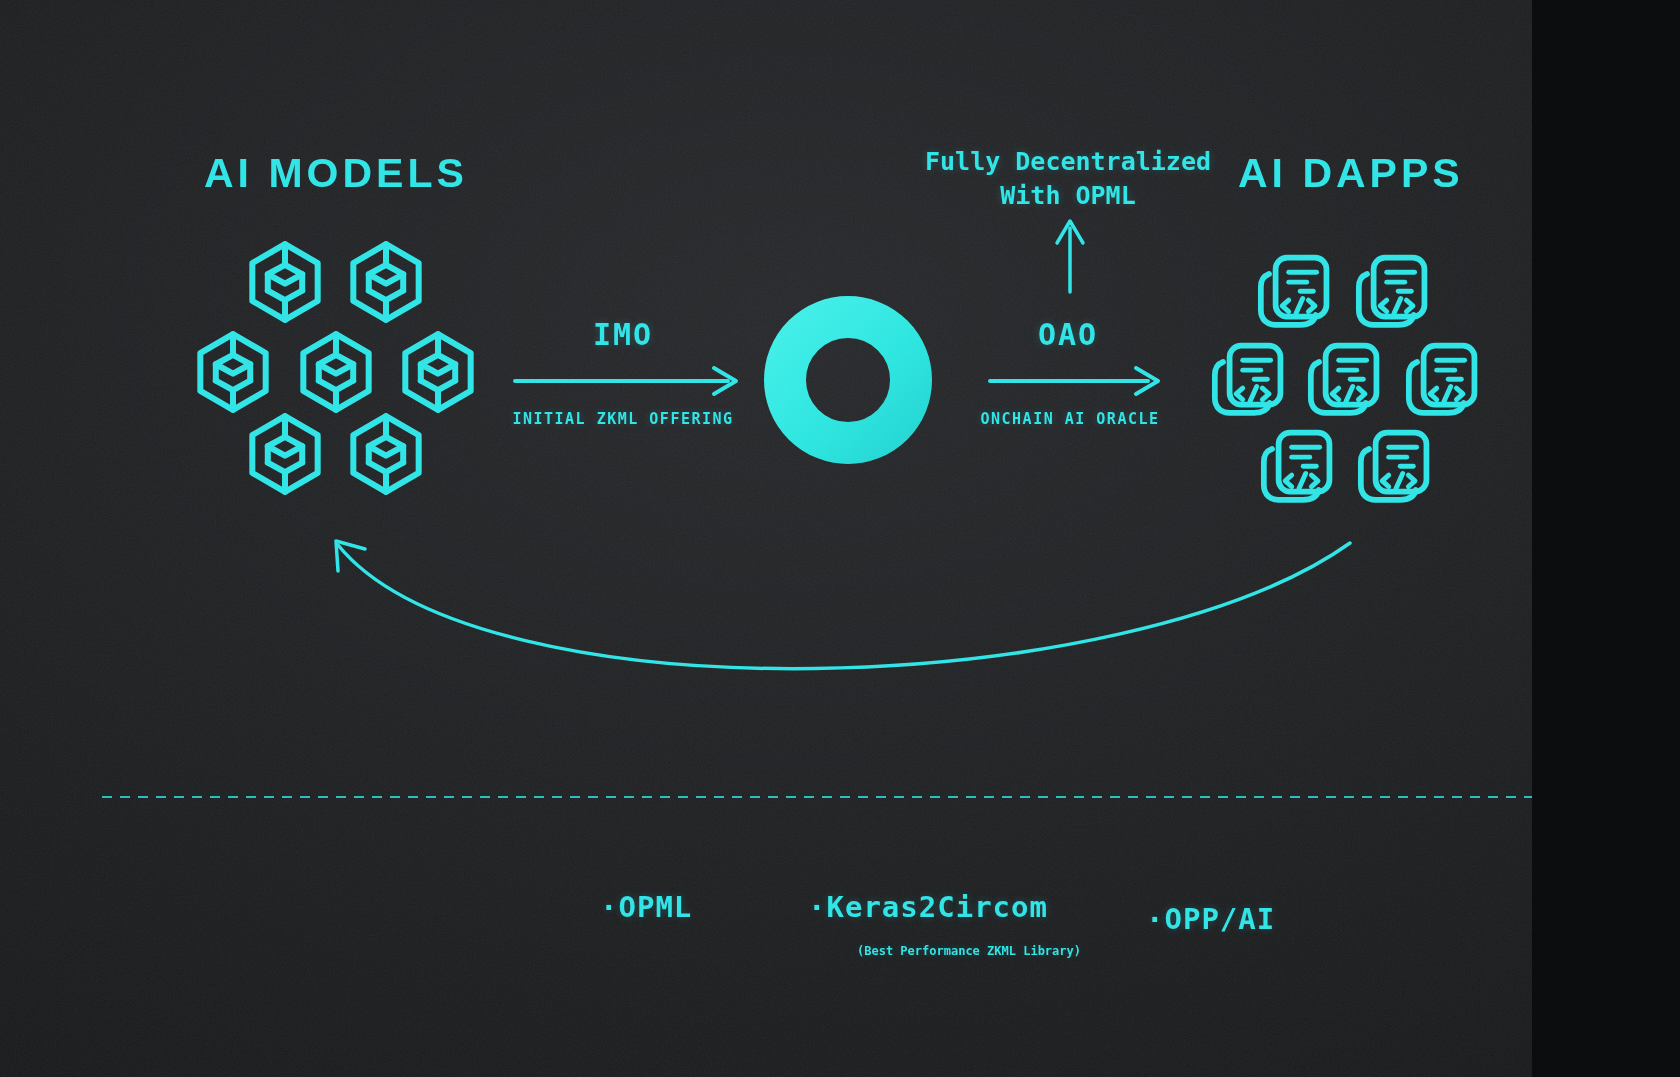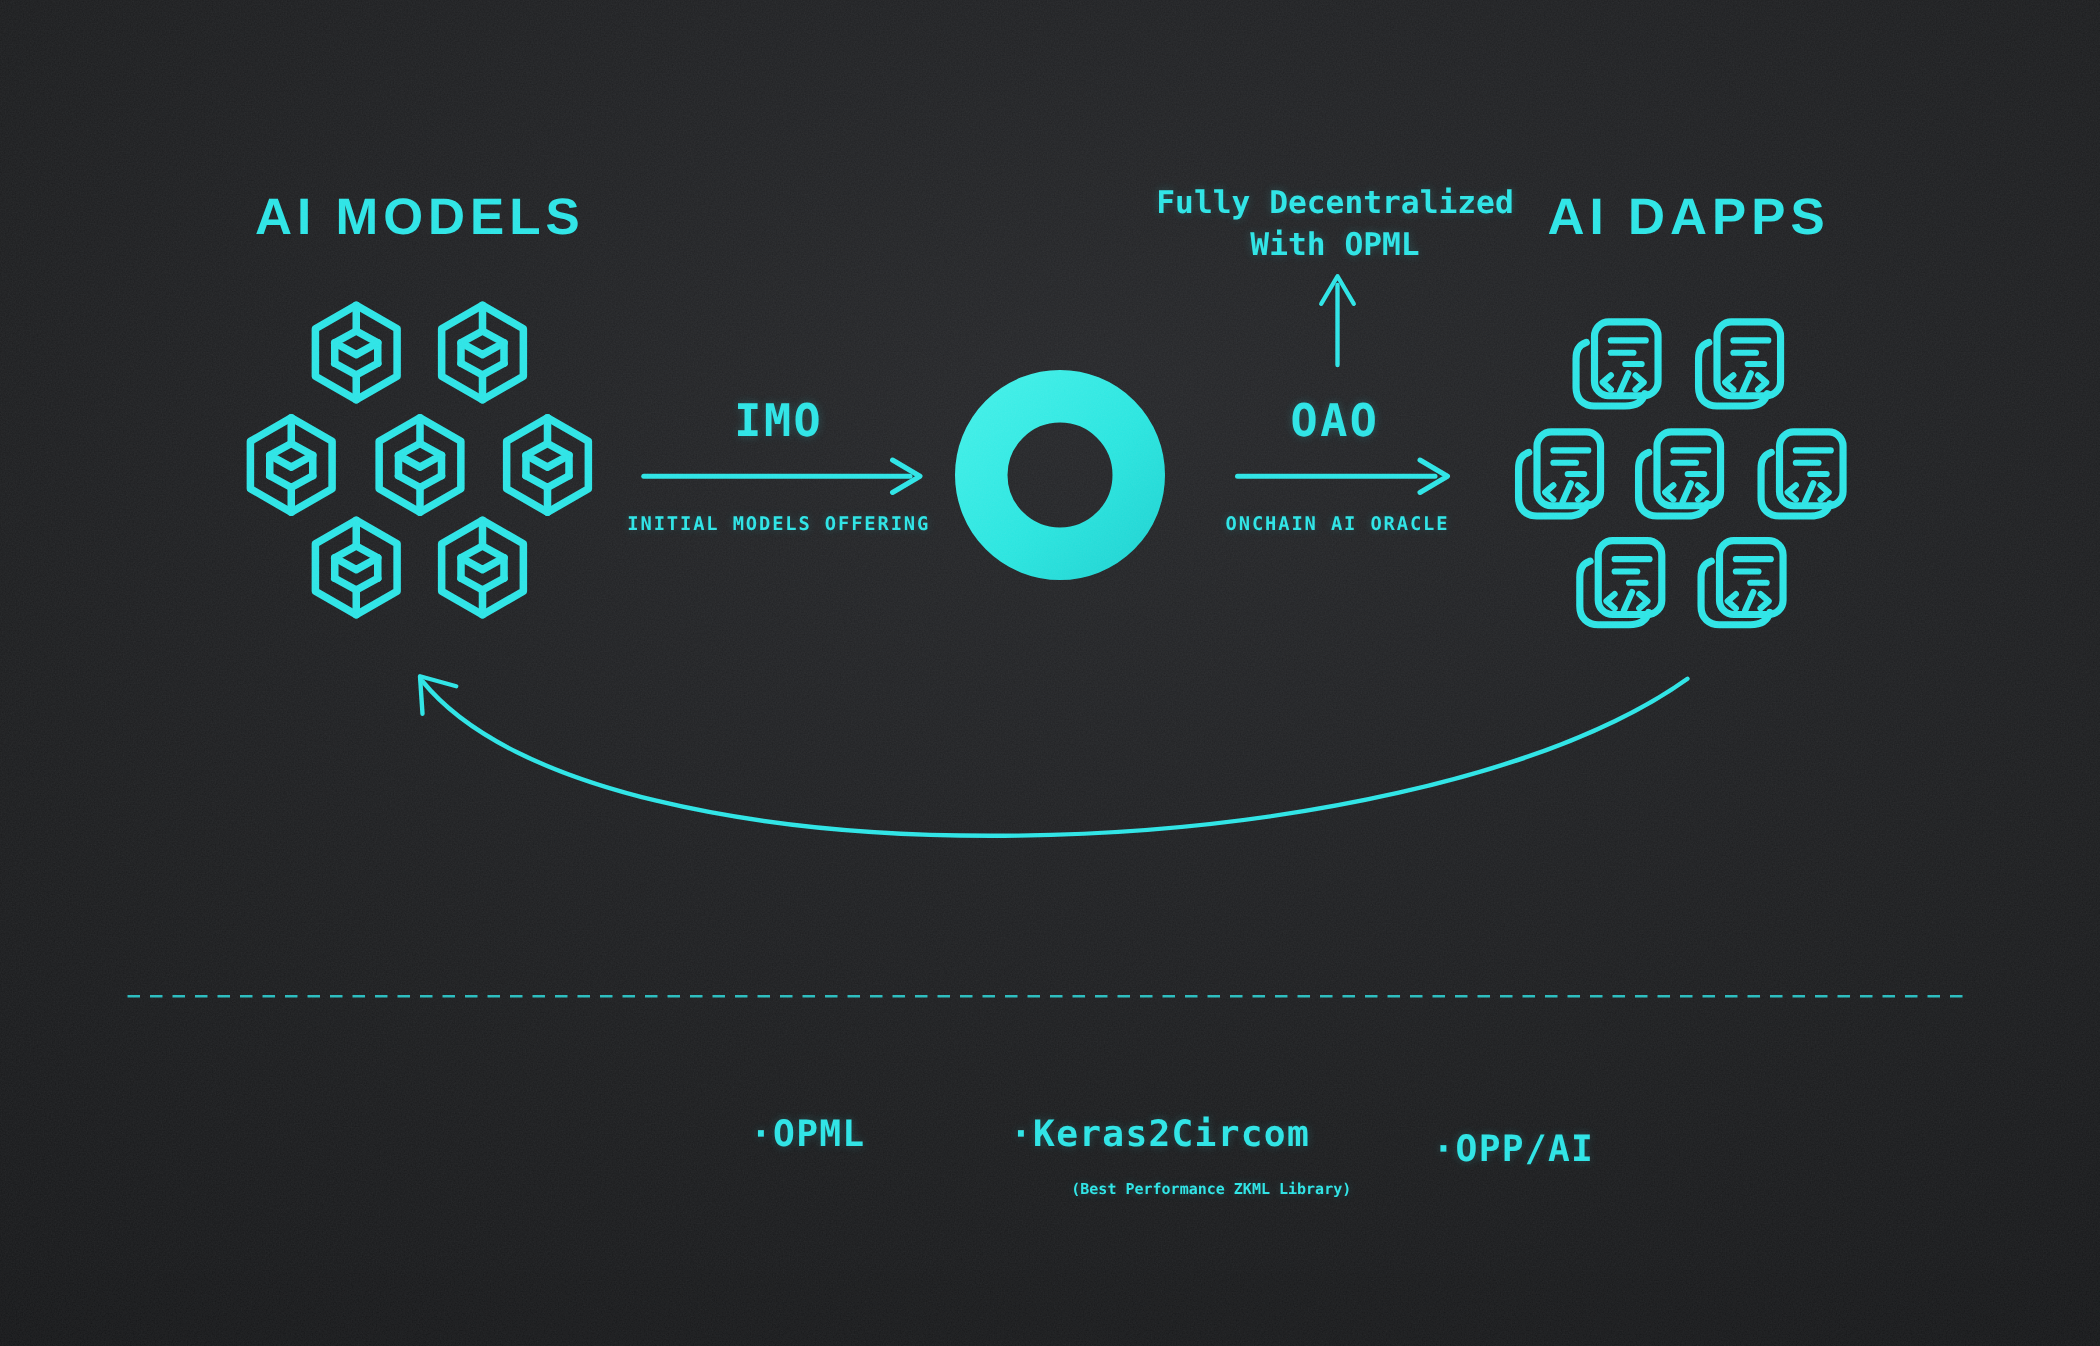--- a/index.html
+++ b/index.html
@@ -1,18 +1,18 @@
 <!DOCTYPE html>
 <html style="--accent: #2BE4E6;"><head>
 <meta charset="utf-8">
 <style>
   html, body { margin: 0; padding: 0; background: #0c0d0e; }
   .canvas {
     position: relative;
-    width: 1680px;
+    width: 1532px;
     height: 1077px;
     overflow: hidden;
     background:
       radial-gradient(130% 120% at 52% 30%, #26272a 0%, #1d1e20 42%, #17181a 70%, #101112 100%);
     font-family: "Liberation Sans", sans-serif;
   }
   .abs { position: absolute; }
   .t-display {
     font-family: "Liberation Sans", sans-serif;
     font-weight: 800;
@@ -22,21 +22,21 @@
     white-space: nowrap;
   }
   .t-mono {
     font-family: "DejaVu Sans Mono", monospace;
     font-weight: bold;
     color: var(--accent);
     white-space: nowrap;
     text-shadow: 0 0 8px rgba(43,228,230,0.22);
   }
   .center-x { transform: translateX(-50%); text-align: center; }
-  .mono-big   { font-size: 36px; letter-spacing: 2px; }
+  .mono-big   { font-size: 30px; letter-spacing: 2px; }
   .mono-med   { font-size: 25px; line-height: 34px; }
   .mono-small { font-size: 15px; letter-spacing: 1.5px; }
   .mono-item  { font-size: 29px; letter-spacing: 1px; }
   .mono-note  { font-size: 12px; letter-spacing: 0px; }
   .overlay { position: absolute; left: 0; top: 0; pointer-events: none; }
   .overlay path, .overlay polyline, .overlay line { fill: none; }
   .icon { position: absolute; }
   .icon path, .icon rect {
     stroke: var(--accent);
     fill: none;
@@ -81,21 +81,21 @@
 
     <g>
       <circle cx="848" cy="380" r="63" fill="none" stroke="url(#donutGrad)" stroke-width="42"></circle>
     </g>
   </svg>
 
   <div class="abs t-display" style="left:204px; top:150px;">AI MODELS</div>
   <div class="abs t-display" style="left:1238px; top:150px;">AI DAPPS</div>
 
   <div class="abs t-mono mono-big center-x" style="left:623px; top:317px;">IMO</div>
-  <div class="abs t-mono mono-small center-x" style="left:623px; top:410px;">INITIAL MODELS OFFERING</div>
+  <div class="abs t-mono mono-small center-x" style="left:623px; top:410px;">INITIAL ZKML OFFERING</div>
 
   <div class="abs t-mono mono-big center-x" style="left:1068px; top:317px;">OAO</div>
   <div class="abs t-mono mono-small center-x" style="left:1070px; top:410px;">ONCHAIN AI ORACLE</div>
 
   <div class="abs t-mono mono-med center-x" style="left:1068px; top:145px;">
     <div>Fully Decentralized</div>
     <div>With OPML</div>
   </div>
 
 

